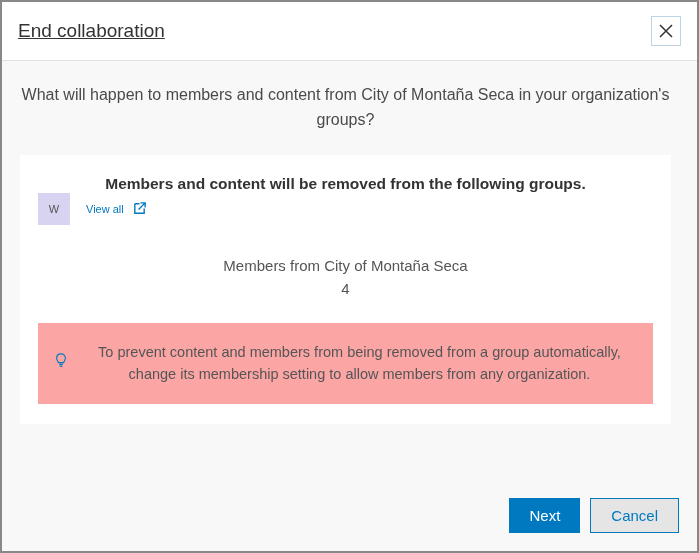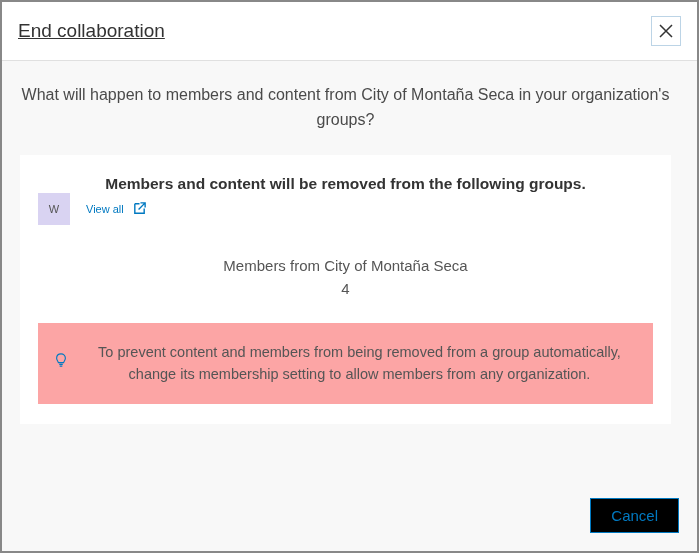--- a/index.html
+++ b/index.html
@@ -134,21 +134,21 @@
       font-size: 15px;
       cursor: pointer;
       border: none;
       font-family: inherit;
     }
     .btn-primary {
       background: #0079c1;
       color: #fff;
     }
     .btn-secondary {
-      background: #000000;
+      background: #e5e5e5;
       color: #0079c1;
       border: 1px solid #0079c1;
     }
   </style>
 </head>
 <body>
 
 <div class="modal">
   <div class="modal-header">
     <div class="modal-title">End collaboration</div>
@@ -184,15 +184,16 @@
           <svg viewBox="0 0 16 16">
             <path d="M8 1 C5 1 3 3 3 6 C3 8 4.5 9 5 11 H11 C11.5 9 13 8 13 6 C13 3 11 1 8 1 Z M6 13 H10 M6.5 15 H9.5"></path>
           </svg>
         </span>
         <span>To prevent content and members from being removed from a group automatically, change its membership setting to allow members from any organization.</span>
       </div>
     </div>
   </div>
 
   <div class="modal-footer">
+    <button class="btn btn-primary">Next</button>
     <button class="btn btn-secondary">Cancel</button>
   </div>
 </div>
 
 </body></html>

